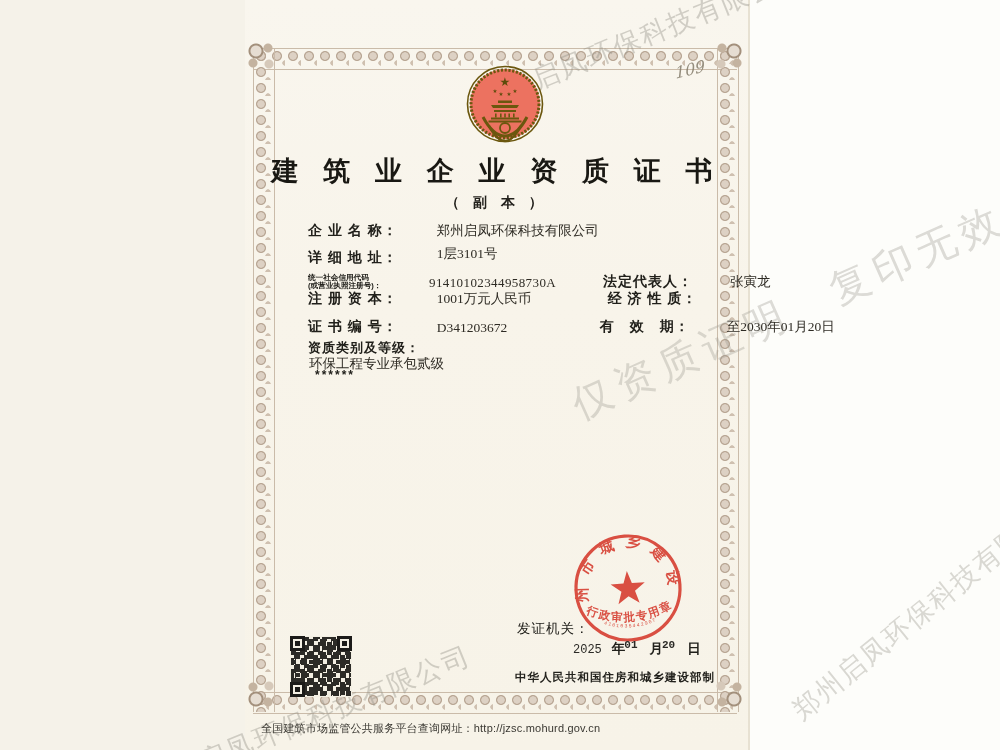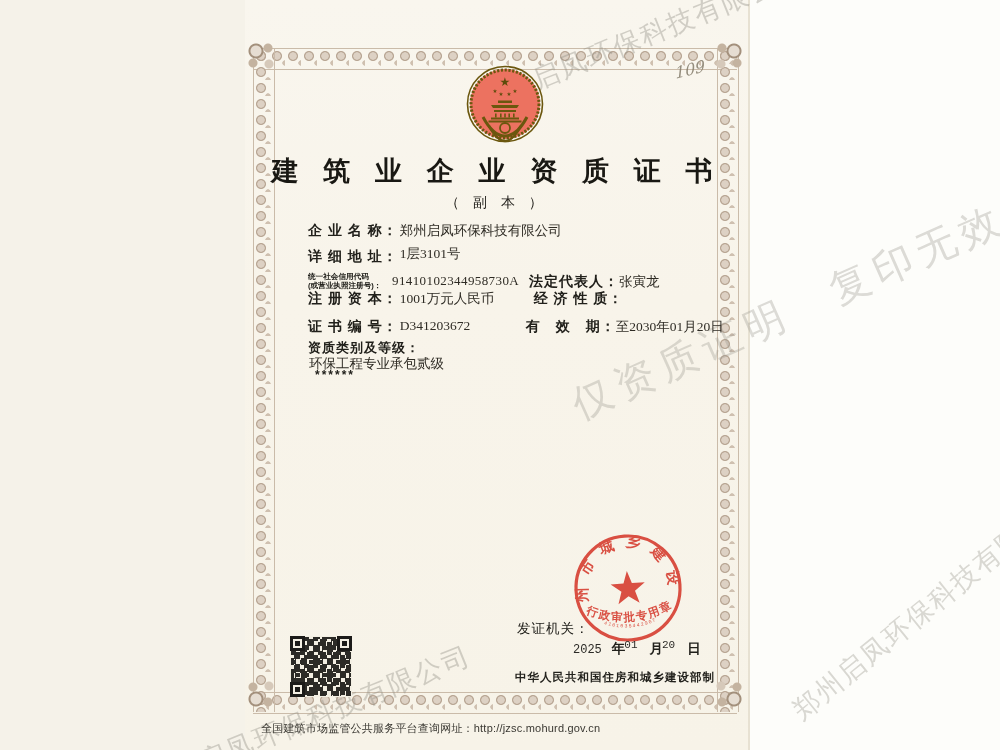--- a/index.html
+++ b/index.html
@@ -47,46 +47,46 @@
   .wm-copy{left:318px;top:382px;font-size:40px;letter-spacing:7px;color:rgba(155,152,143,0.34);
            transform:rotate(-24deg);transform-origin:left top;}
   .wm-company-r{left:540px;top:700px;font-size:27px;letter-spacing:2px;transform:rotate(-39deg);transform-origin:left top;color:rgba(148,145,136,0.35);}
   .wm-company-bl{left:-105px;top:768px;font-size:27px;letter-spacing:2px;transform:rotate(-22deg);transform-origin:left top;}
   
   .emblem{position:absolute;left:219px;top:64px;}
   .title{position:absolute;left:0;top:153px;width:503px;text-align:center;
          font-family:"Liberation Serif",serif;font-weight:700;font-size:27px;
          letter-spacing:9px;color:#191813;}
   .subtitle{position:absolute;left:0;top:194px;width:503px;text-align:center;
-            font-weight:400;font-size:14px;letter-spacing:5px;color:#23211c;}
+            font-weight:700;font-size:14px;letter-spacing:5px;color:#23211c;}
   
   .lbl{font-weight:700;color:#21201b;font-size:14px;letter-spacing:1px;white-space:nowrap;}
   .val{font-family:"Liberation Serif",serif;color:#2e2b24;font-size:13.5px;white-space:nowrap;}
-  .row{position:absolute;left:63px;display:flex;align-items:flex-start;}
+  .row{position:absolute;left:63px;display:flex;align-items:flex-end;gap:37px;}
   .small-lbl{font-weight:700;color:#21201b;font-size:7.6px;line-height:8.6px;white-space:nowrap;}
   
   .seal{position:absolute;left:323px;top:528px;width:120px;height:120px;
         transform:rotate(-4deg);opacity:.88;}
   
   .qr{position:absolute;left:45px;top:636px;width:62px;height:61px;background:#f3efe3;}
   .qr .cells{position:absolute;inset:1px;opacity:.94;
     background-image:
       repeating-conic-gradient(#201f1c 0% 25%,rgba(0,0,0,0) 25% 50%),
       repeating-conic-gradient(rgba(0,0,0,0) 0% 25%,#201f1c 25% 50%);
     background-size:9px 9px,13px 13px;background-position:0 0,3px 2px;}
   .finder{position:absolute;width:15px;height:15px;border:3px solid #1c1b19;background:#f3efe3;box-sizing:border-box;}
   .finder .core{position:absolute;left:2px;top:2px;width:5px;height:5px;background:#1c1b19;}
   .finder.f1{left:0;top:0;}
   .finder.f2{right:0;top:0;}
   .finder.f3{left:0;bottom:0;}
   
   .issuer{position:absolute;left:272px;top:620px;font-weight:400;font-size:13.5px;letter-spacing:1px;color:#21201b;}
   .date-line{position:absolute;left:328px;top:640px;color:#21201b;font-size:13.5px;white-space:nowrap;}
   .date-line .num{font-family:"Liberation Mono",monospace;font-size:12px;color:#2b2a26;}
-  .date-line .raised{position:relative;top:-5px;font-size:11px;margin:0 2px 0 -1px;}
+  .date-line .raised{position:relative;top:-5px;font-size:11px;margin:0 2px 0 -1px;font-weight:bold;}
   .date-line .unit{font-weight:700;margin-left:10px;}
   .made-by{position:absolute;left:245px;top:670px;width:250px;text-align:center;
            font-weight:700;font-size:11.5px;letter-spacing:1px;color:#23221d;}
   .footer-query{position:absolute;left:16px;top:721px;font-weight:400;font-size:11px;color:#3a3832;letter-spacing:0.2px;}
   .serial{position:absolute;left:378px;top:716px;font-family:"Liberation Mono",monospace;
           font-size:13.5px;letter-spacing:1.5px;color:#45443f;}
   .hand-note{position:absolute;left:430px;top:60px;font-family:"DejaVu Serif",serif;
              font-style:italic;font-size:16px;color:#837b6a;transform:rotate(-14deg) skewX(-10deg);opacity:.85;}
 </style>
 </head>

